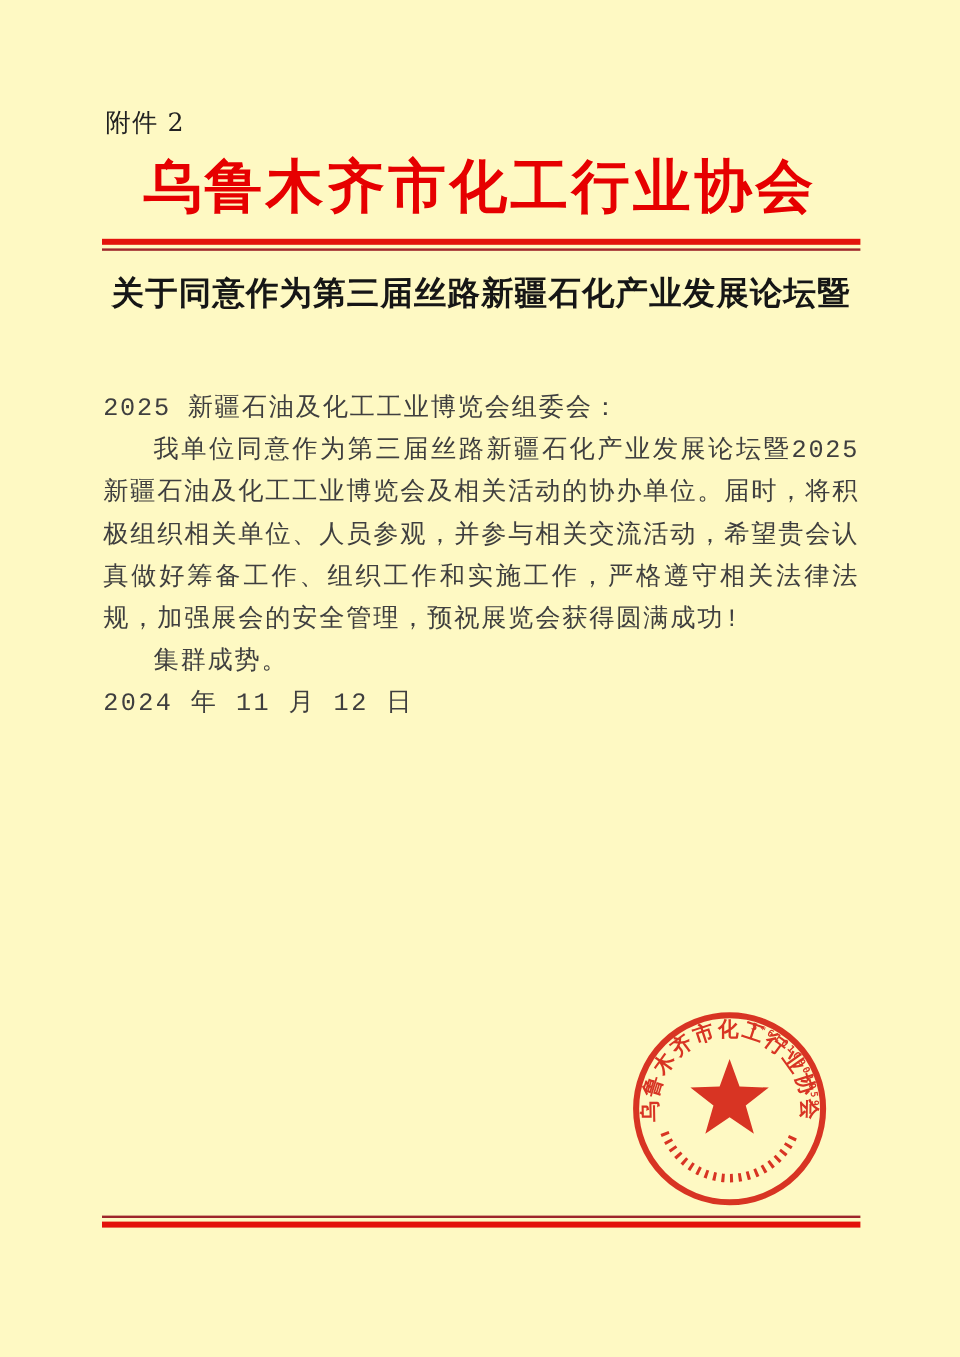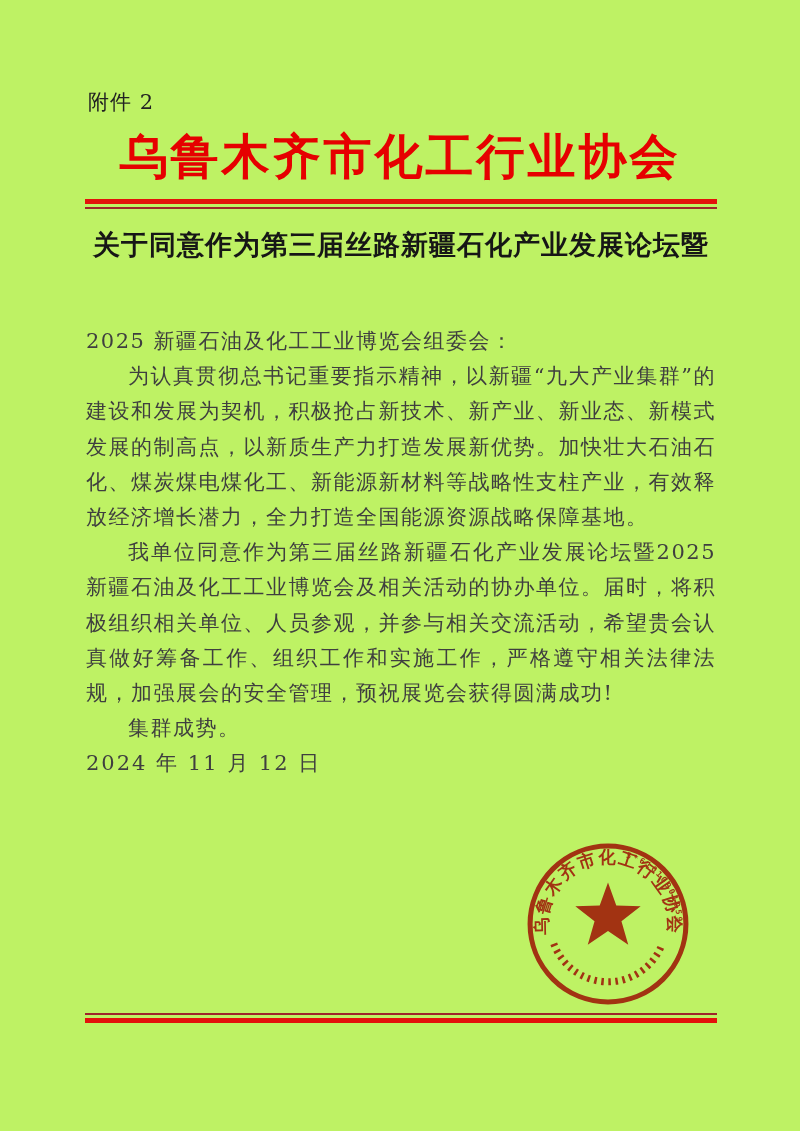--- a/index.html
+++ b/index.html
@@ -1,21 +1,21 @@
 <!DOCTYPE html>
 <html style="--masthead-red: #e60000; --line-bright-red: #e3120b; --line-dark-red: #9e262b; --seal-red: #d6251d; --body-text: #3f3f3f; --title-black: #161616;"><head>
 <meta charset="utf-8">
 <style>
   html, body { margin: 0; padding: 0; background: #ffffff; }
   .page {
     position: relative;
     width: 800px;
     height: 1131px;
     margin: 0 auto;
-    background: #bef264;
+    background: #fef9c3;
     font-family: "DejaVu Serif", "Liberation Serif", serif;
     overflow: hidden;
   }
   .attachment {
     position: absolute;
     left: 88px;
     top: 88px;
     font-size: 21px;
     color: #222222;
     letter-spacing: 1px;
@@ -56,20 +56,21 @@
   .body-text {
     position: absolute;
     left: 86px;
     top: 324px;
     width: 630px;
     font-size: 21px;
     line-height: 35.2px;
     color: var(--body-text, #3f3f3f);
     text-align: justify;
     letter-spacing: 1.5px;
+    font-family: Liberation Mono, monospace;
   }
   .body-text p { margin: 0; }
   .body-text .para { text-indent: 2em; }
   .body-text .date-line {
     text-align: left;
     padding-right: 6px;
     letter-spacing: 2px;
   }
   .seal {
     position: absolute;
@@ -109,21 +110,20 @@
     <div class="line-thick"></div>
     <div class="line-thin"></div>
   </div>
 
   <h2 class="doc-title">
     <div>关于同意作为第三届丝路新疆石化产业发展论坛暨</div>
   </h2>
 
   <div class="body-text">
     <p class="salutation">2025 新疆石油及化工工业博览会组委会：</p>
-    <p class="para">为认真贯彻总书记重要指示精神，以新疆“九大产业集群”的建设和发展为契机，积极抢占新技术、新产业、新业态、新模式发展的制高点，以新质生产力打造发展新优势。加快壮大石油石化、煤炭煤电煤化工、新能源新材料等战略性支柱产业，有效释放经济增长潜力，全力打造全国能源资源战略保障基地。</p>
     <p class="para">我单位同意作为第三届丝路新疆石化产业发展论坛暨2025新疆石油及化工工业博览会及相关活动的协办单位。届时，将积极组织相关单位、人员参观，并参与相关交流活动，希望贵会认真做好筹备工作、组织工作和实施工作，严格遵守相关法律法规，加强展会的安全管理，预祝展览会获得圆满成功!</p>
     <p class="para closing">集群成势。</p>
     <p class="date-line">2024 年 11 月 12 日</p>
   </div>
 
   <div class="seal">
     <svg viewBox="0 0 170 170" xmlns="http://www.w3.org/2000/svg">
       <defs>
         <path id="arcTop" d="M 28.6 105.5 A 60 60 0 1 1 141.4 105.5" fill="none"></path>
         <path id="arcCode" d="M 102.6 19.3 A 68 68 0 0 1 140.7 124" fill="none"></path>

